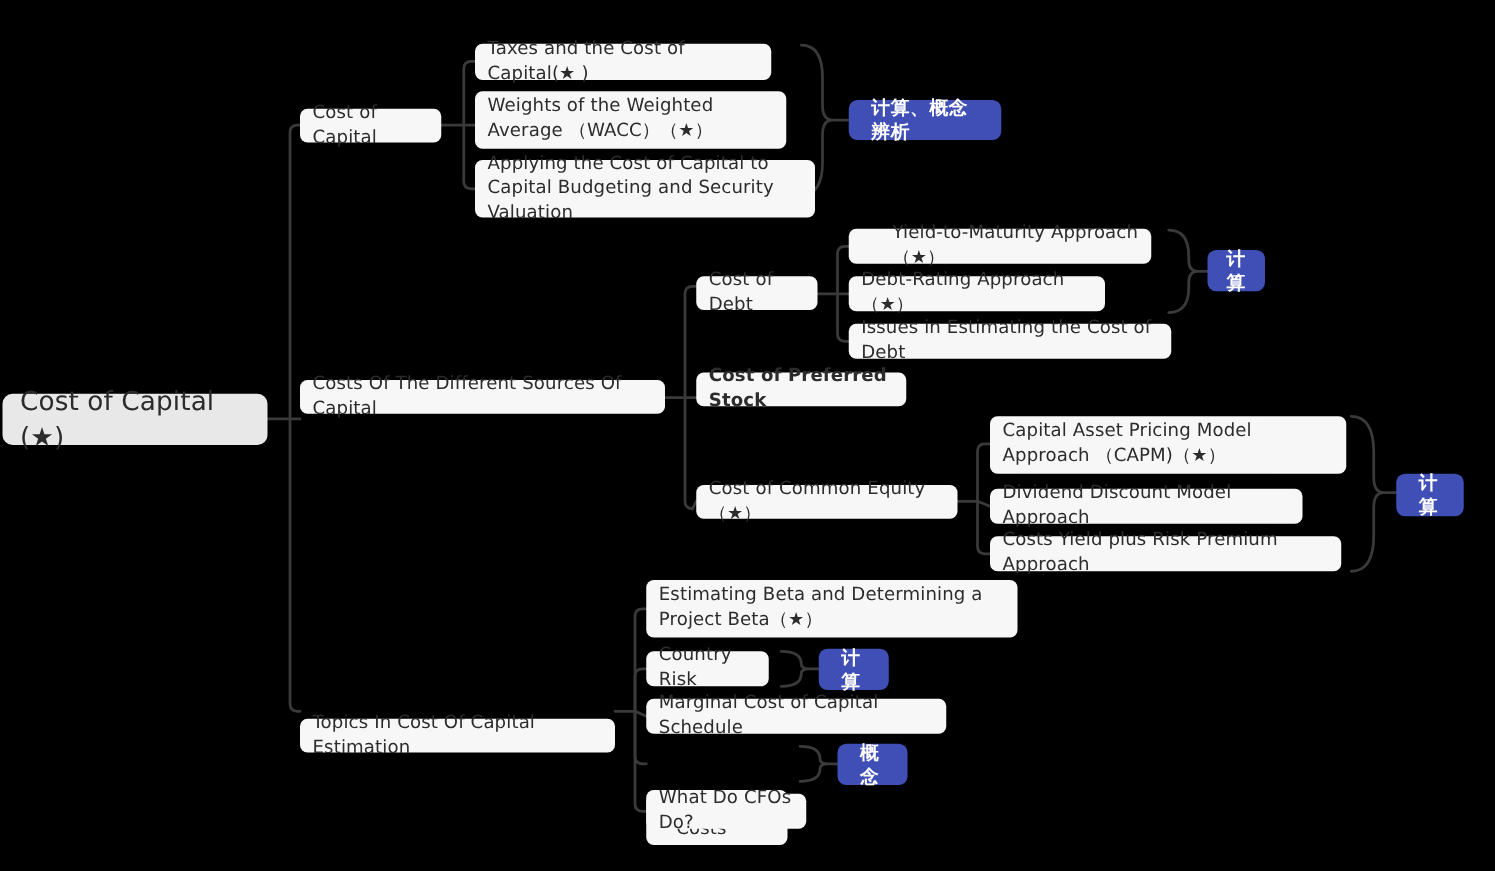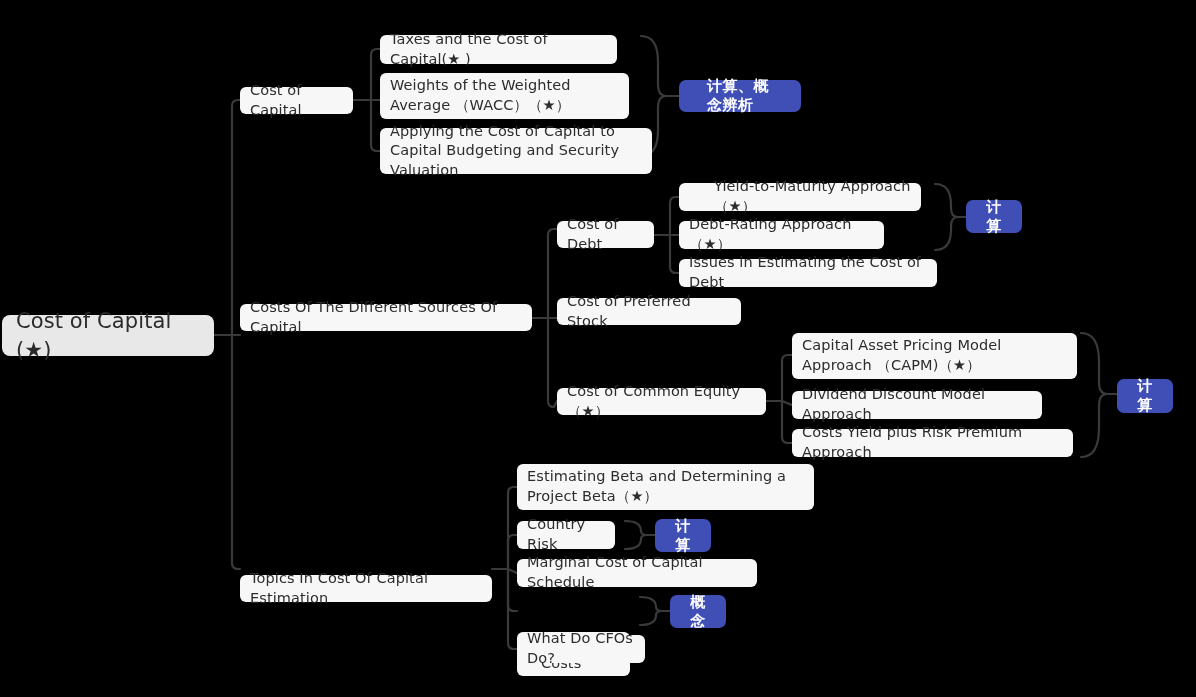--- a/index.html
+++ b/index.html
@@ -53,21 +53,21 @@
     box-sizing: border-box;
     background: #3f4fb5;
     color: #ffffff;
     border-radius: 7px;
     display: flex;
     align-items: center;
     justify-content: center;
     font-weight: bold;
     font-size: 15px;
     letter-spacing: 0.5px;
-    padding: 6px 28px;
+    padding: 6px 18px;
   }
 </style>
 </head>
 <body>
 
 <div id="canvas">
 
   <svg id="links" viewBox="0 0 1196 697" xmlns="http://www.w3.org/2000/svg">
     <g fill="none" stroke="#3a3a3a" stroke-width="2.2" stroke-linecap="round">
 
@@ -138,21 +138,21 @@
   <div class="node" style="left:557px; top:221px; width:97px; height:27px;">Cost of Debt</div>
 
   <div class="node" style="left:679px; top:183px; width:242px; height:28px;padding-left:35px;">Yield-to-Maturity Approach （★）</div>
 
   <div class="node" style="left:679px; top:221px; width:205px; height:28px;">Debt-Rating Approach （★）</div>
 
   <div class="node" style="left:679px; top:259px; width:258px; height:28px;">Issues in Estimating the Cost of Debt</div>
 
   <div class="badge" style="left:966px; top:200px; width:46px; height:33px;">计算</div>
 
-  <div class="node" style="left:557px; top:298px; width:184px; height:27px;">Cost of Preferred Stock</div>
+  <div class="node" style="left:557px; top:298px; width:168px; height:27px;font-weight:bold;">Cost of Preferred Stock</div>
 
   <div class="node" style="left:557px; top:388px; width:209px; height:27px;">Cost of Common Equity（★）</div>
 
   <div class="node" style="left:792px; top:333px; width:285px; height:46px;">Capital Asset Pricing Model Approach （CAPM)（★）</div>
 
   <div class="node" style="left:792px; top:391px; width:250px; height:28px;">Dividend Discount Model Approach</div>
 
   <div class="node" style="left:792px; top:429px; width:281px; height:28px;">Costs Yield plus Risk Premium Approach</div>
 
   <div class="badge" style="left:1117px; top:379px; width:54px; height:34px;">计算</div>

